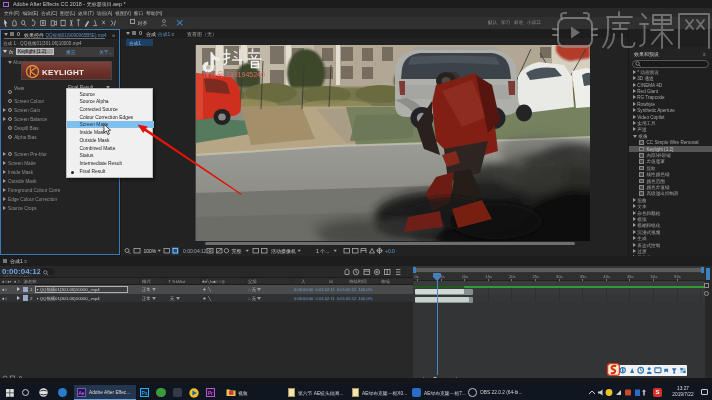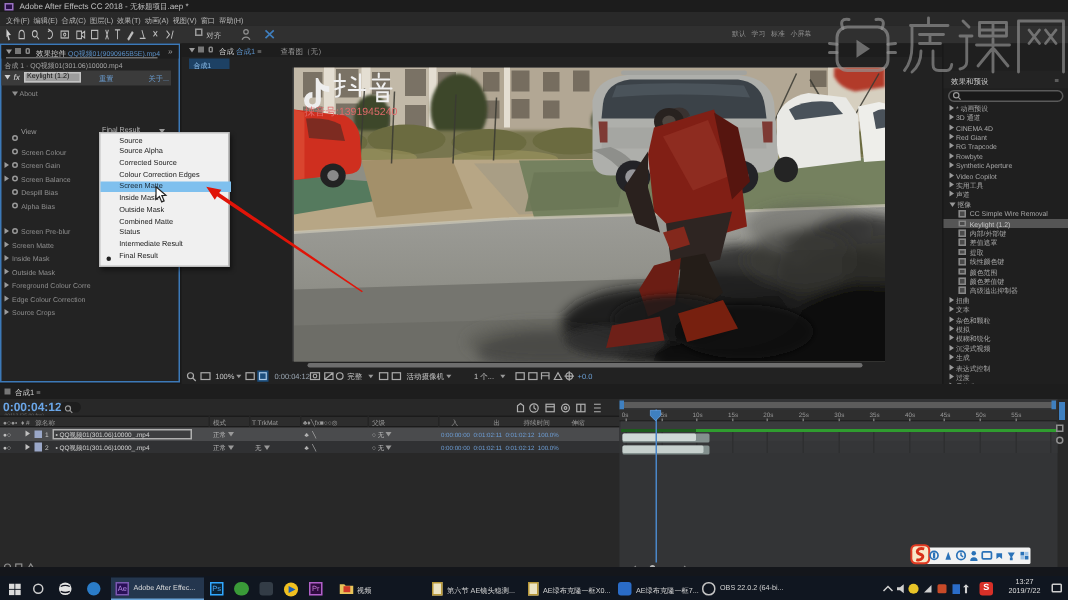--- a/index.html
+++ b/index.html
@@ -51,20 +51,27 @@
 <div class="abs" style="left:3px;top:8.7px;width:101px;height:0.8px;background:#6e6e6e;"></div>
 <div class="abs" style="left:2px;top:11.2px;font-size:4.6px;color:#a4a4a4;">合成 1 · QQ视频01(301.06)10000.mp4</div>
 <div class="abs" style="left:0;top:17px;width:113px;height:10px;background:#3b3b3b;"></div>
 <span class="td abs" style="left:2px;top:20.5px;border-top-color:#cfcfcf;"></span>
 <div class="abs" style="left:8px;top:19px;font-size:5.5px;font-style:italic;color:#d8d8d8;">fx</div>
 <div class="abs" style="left:15px;top:18.2px;width:38px;height:7.6px;background:#9d9d9d;border:0.5px solid #c4c4c4;"></div>
 <div class="abs" style="left:17px;top:19.9px;font-size:4.8px;color:#0e0e0e;">Keylight (1.2)</div>
 <div class="abs" style="left:65px;top:19.9px;font-size:4.8px;color:#6b9fd4;">重置</div>
 <div class="abs" style="left:98px;top:19.9px;font-size:4.8px;color:#6b9fd4;">关于...</div>
 <div class="abs" style="left:7px;top:30px;font-size:4.6px;color:#8f8f8f;"><span class="td" style="border-top-color:#8f8f8f;"></span> About</div>
+<div class="abs" style="left:20px;top:31.5px;width:91px;height:19px;background:linear-gradient(180deg,#7d4239 0%,#6d332b 50%,#5e2822 100%);border:0.5px solid #474747;">
+<svg class="abs" style="left:2.5px;top:2px;" width="15" height="15" viewBox="0 0 15 15">
+<circle cx="7.5" cy="7.5" r="6" fill="none" stroke="#e2903c" stroke-width="1.3"></circle>
+<path d="M5.4 3.2 L5.4 11.8 M5.4 7.5 L11 3.6 M5.4 7.5 L11 11.6" stroke="#e2903c" stroke-width="1.2" fill="none"></path>
+</svg>
+<div class="abs" style="left:20px;top:5.5px;font-size:8px;font-weight:bold;color:#f3ede9;letter-spacing:0.2px;">KEYLIGHT</div>
+</div>
 <div class="abs" style="left:13px;top:56px;font-size:4.8px;color:#9b9b9b;">View</div>
 <div class="abs" style="left:2px;top:60.0px;font-size:4.7px;color:#8f8f8f;"><span style="display:inline-block;width:5.2px;"></span><span class="sw" style="margin-right:2px;"></span></div>
 <div class="abs" style="left:2px;top:69.5px;font-size:4.7px;color:#8f8f8f;"><span style="display:inline-block;width:5.2px;"></span><span class="sw" style="margin-right:2px;"></span>Screen Colour</div>
 <div class="abs" style="left:2px;top:78.5px;font-size:4.7px;color:#8f8f8f;"><span class="tr" style="margin-right:2px;"></span><span class="sw" style="margin-right:2px;"></span>Screen Gain</div>
 <div class="abs" style="left:2px;top:87.5px;font-size:4.7px;color:#8f8f8f;"><span class="tr" style="margin-right:2px;"></span><span class="sw" style="margin-right:2px;"></span>Screen Balance</div>
 <div class="abs" style="left:2px;top:96.5px;font-size:4.7px;color:#8f8f8f;"><span style="display:inline-block;width:5.2px;"></span><span class="sw" style="margin-right:2px;"></span>Despill Bias</div>
 <div class="abs" style="left:2px;top:105.5px;font-size:4.7px;color:#8f8f8f;"><span style="display:inline-block;width:5.2px;"></span><span class="sw" style="margin-right:2px;"></span>Alpha Bias</div>
 <div class="abs" style="left:2px;top:122.0px;font-size:4.7px;color:#8f8f8f;"><span class="tr" style="margin-right:2px;"></span><span class="sw" style="margin-right:2px;"></span>Screen Pre-blur</div>
 <div class="abs" style="left:2px;top:131.5px;font-size:4.7px;color:#8f8f8f;"><span class="tr" style="margin-right:2px;"></span>Screen Matte</div>
 <div class="abs" style="left:2px;top:140.5px;font-size:4.7px;color:#8f8f8f;"><span class="tr" style="margin-right:2px;"></span>Inside Mask</div>

